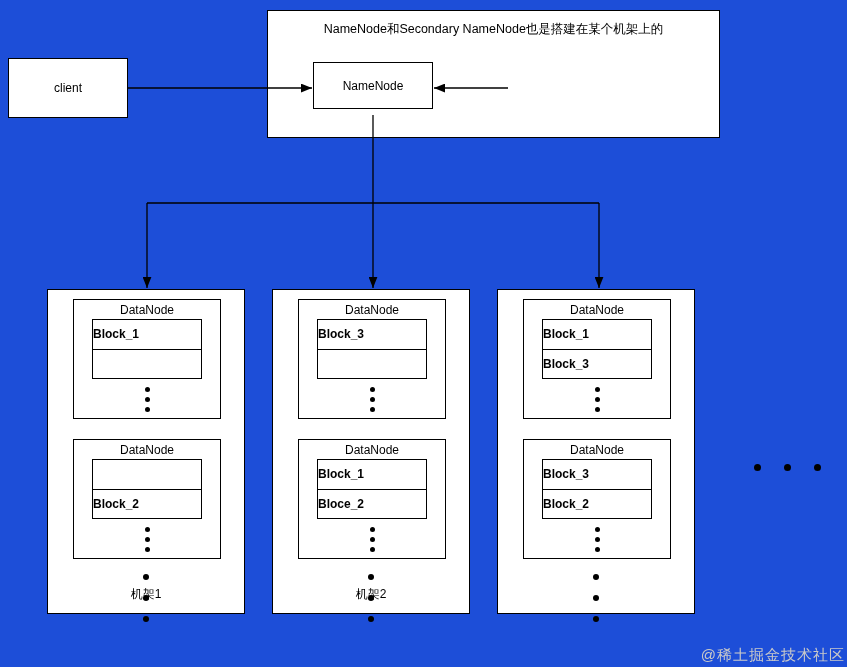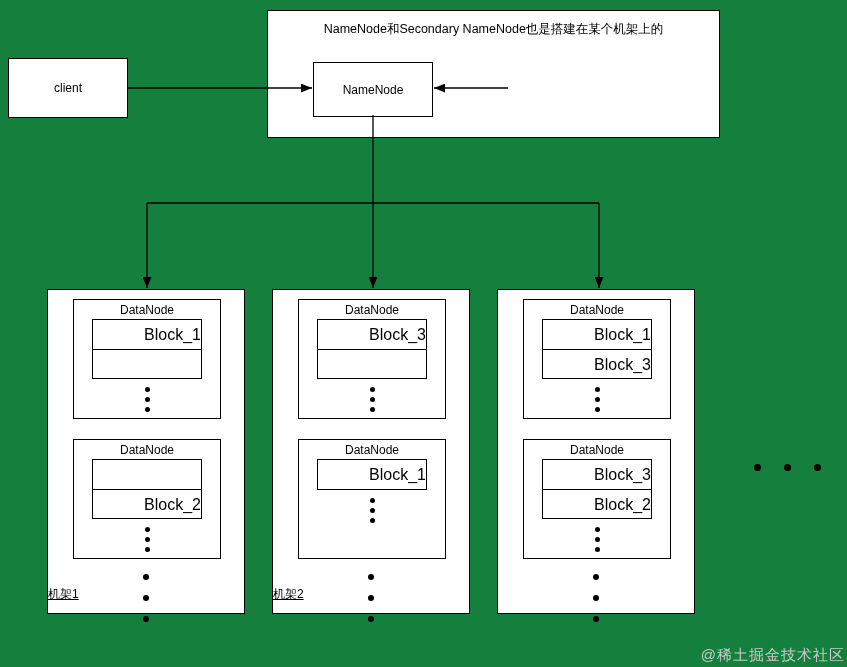--- a/index.html
+++ b/index.html
@@ -1,49 +1,49 @@
 <!DOCTYPE html>
 <html><head>
 <meta charset="utf-8">
 <style>
   * { box-sizing: border-box; margin: 0; padding: 0; }
   body { background: #ffffff; }
   .canvas {
     position: relative; width: 847px; height: 667px;
-    background: #15803d; color: #000000;
+    background: #1d4ed8; color: #000000;
     font-family: "Liberation Sans", "DejaVu Sans", sans-serif;
     overflow: hidden;
   }
   .box { position: absolute; border: 1px solid #000; background: #fff; }
   .center { display: flex; align-items: center; justify-content: center; }
   .lbl { font-size: 12px; }
 
   .outer-top { left: 267px; top: 10px; width: 453px; height: 128px; }
   .note { position: absolute; left: 267px; top: 21px; width: 453px; text-align: center; font-size: 12.5px; }
   .client-box   { left: 8px;   top: 58px; width: 120px; height: 60px; }
-  .namenode-box { left: 313px; top: 62px; width: 120px; height: 55px; }
+  .namenode-box { left: 313px; top: 62px; width: 120px; height: 47px; }
   .secondary-box{ left: 508px; top: 62px; width: 170px; height: 53px; }
 
   .rack { position: absolute; top: 289px; width: 198px; height: 325px; border: 1px solid #000; background: #fff; }
   .rack-1 { left: 47px; } .rack-2 { left: 272px; } .rack-3 { left: 497px; }
 
   .dn { position: absolute; left: 25px; width: 148px; height: 120px; border: 1px solid #000;
         display: flex; flex-direction: column; align-items: center; background: #fff; }
   .dn-1 { top: 9px; } .dn-2 { top: 149px; }
   .dn-title { font-size: 12px; margin-top: 3px; }
   .blockstack { width: 110px; border: 1px solid #000; margin-top: 2px; }
-  .block { height: 29px; line-height: 29px; text-align: right; font-size: 16px; }
+  .block { height: 29px; line-height: 29px; text-align: left; font-size: 12px; font-weight: bold; }
   .block + .block { border-top: 1px solid #000; }
 
   .vdots { display: flex; flex-direction: column; align-items: center; }
   .dn .vdots { margin-top: 8px; gap: 5px; }
   .dot { width: 5px; height: 5px; border-radius: 50%; background: #000; }
   .rack-dots { position: absolute; left: 0; right: 0; top: 284px; gap: 15px; }
   .rack-dots .dot { width: 6px; height: 6px; }
-  .rack-label { position: absolute; left: 0; right: 0; bottom: 10px; text-align: left; font-size: 12px; text-decoration: underline; }
+  .rack-label { position: absolute; left: 0; right: 0; bottom: 10px; text-align: center; font-size: 12px; }
 
   .hdots { position: absolute; left: 754px; top: 464px; display: flex; gap: 23px; }
   .hdots .dot { width: 7px; height: 7px; }
 
   .watermark { position: absolute; right: 2px; bottom: 2px; font-size: 15px; color: #c9c9c9; letter-spacing: 1px; margin-left: 20px; }
   svg.wires { position: absolute; left: 0; top: 0; pointer-events: none; }
 </style>
 </head>
 <body>
 
@@ -102,20 +102,21 @@
       <div class="vdots">
           <span class="dot"></span>
           <span class="dot"></span>
           <span class="dot"></span>
         </div>
     </div>
     <div class="dn dn-2">
       <div class="dn-title">DataNode</div>
       <div class="blockstack">
         <div class="block">Block_1</div>
+        <div class="block">Bloce_2</div>
       </div>
       <div class="vdots">
           <span class="dot"></span>
           <span class="dot"></span>
           <span class="dot"></span>
         </div>
     </div>
     <div class="vdots rack-dots">
         <span class="dot"></span>
         <span class="dot"></span>

